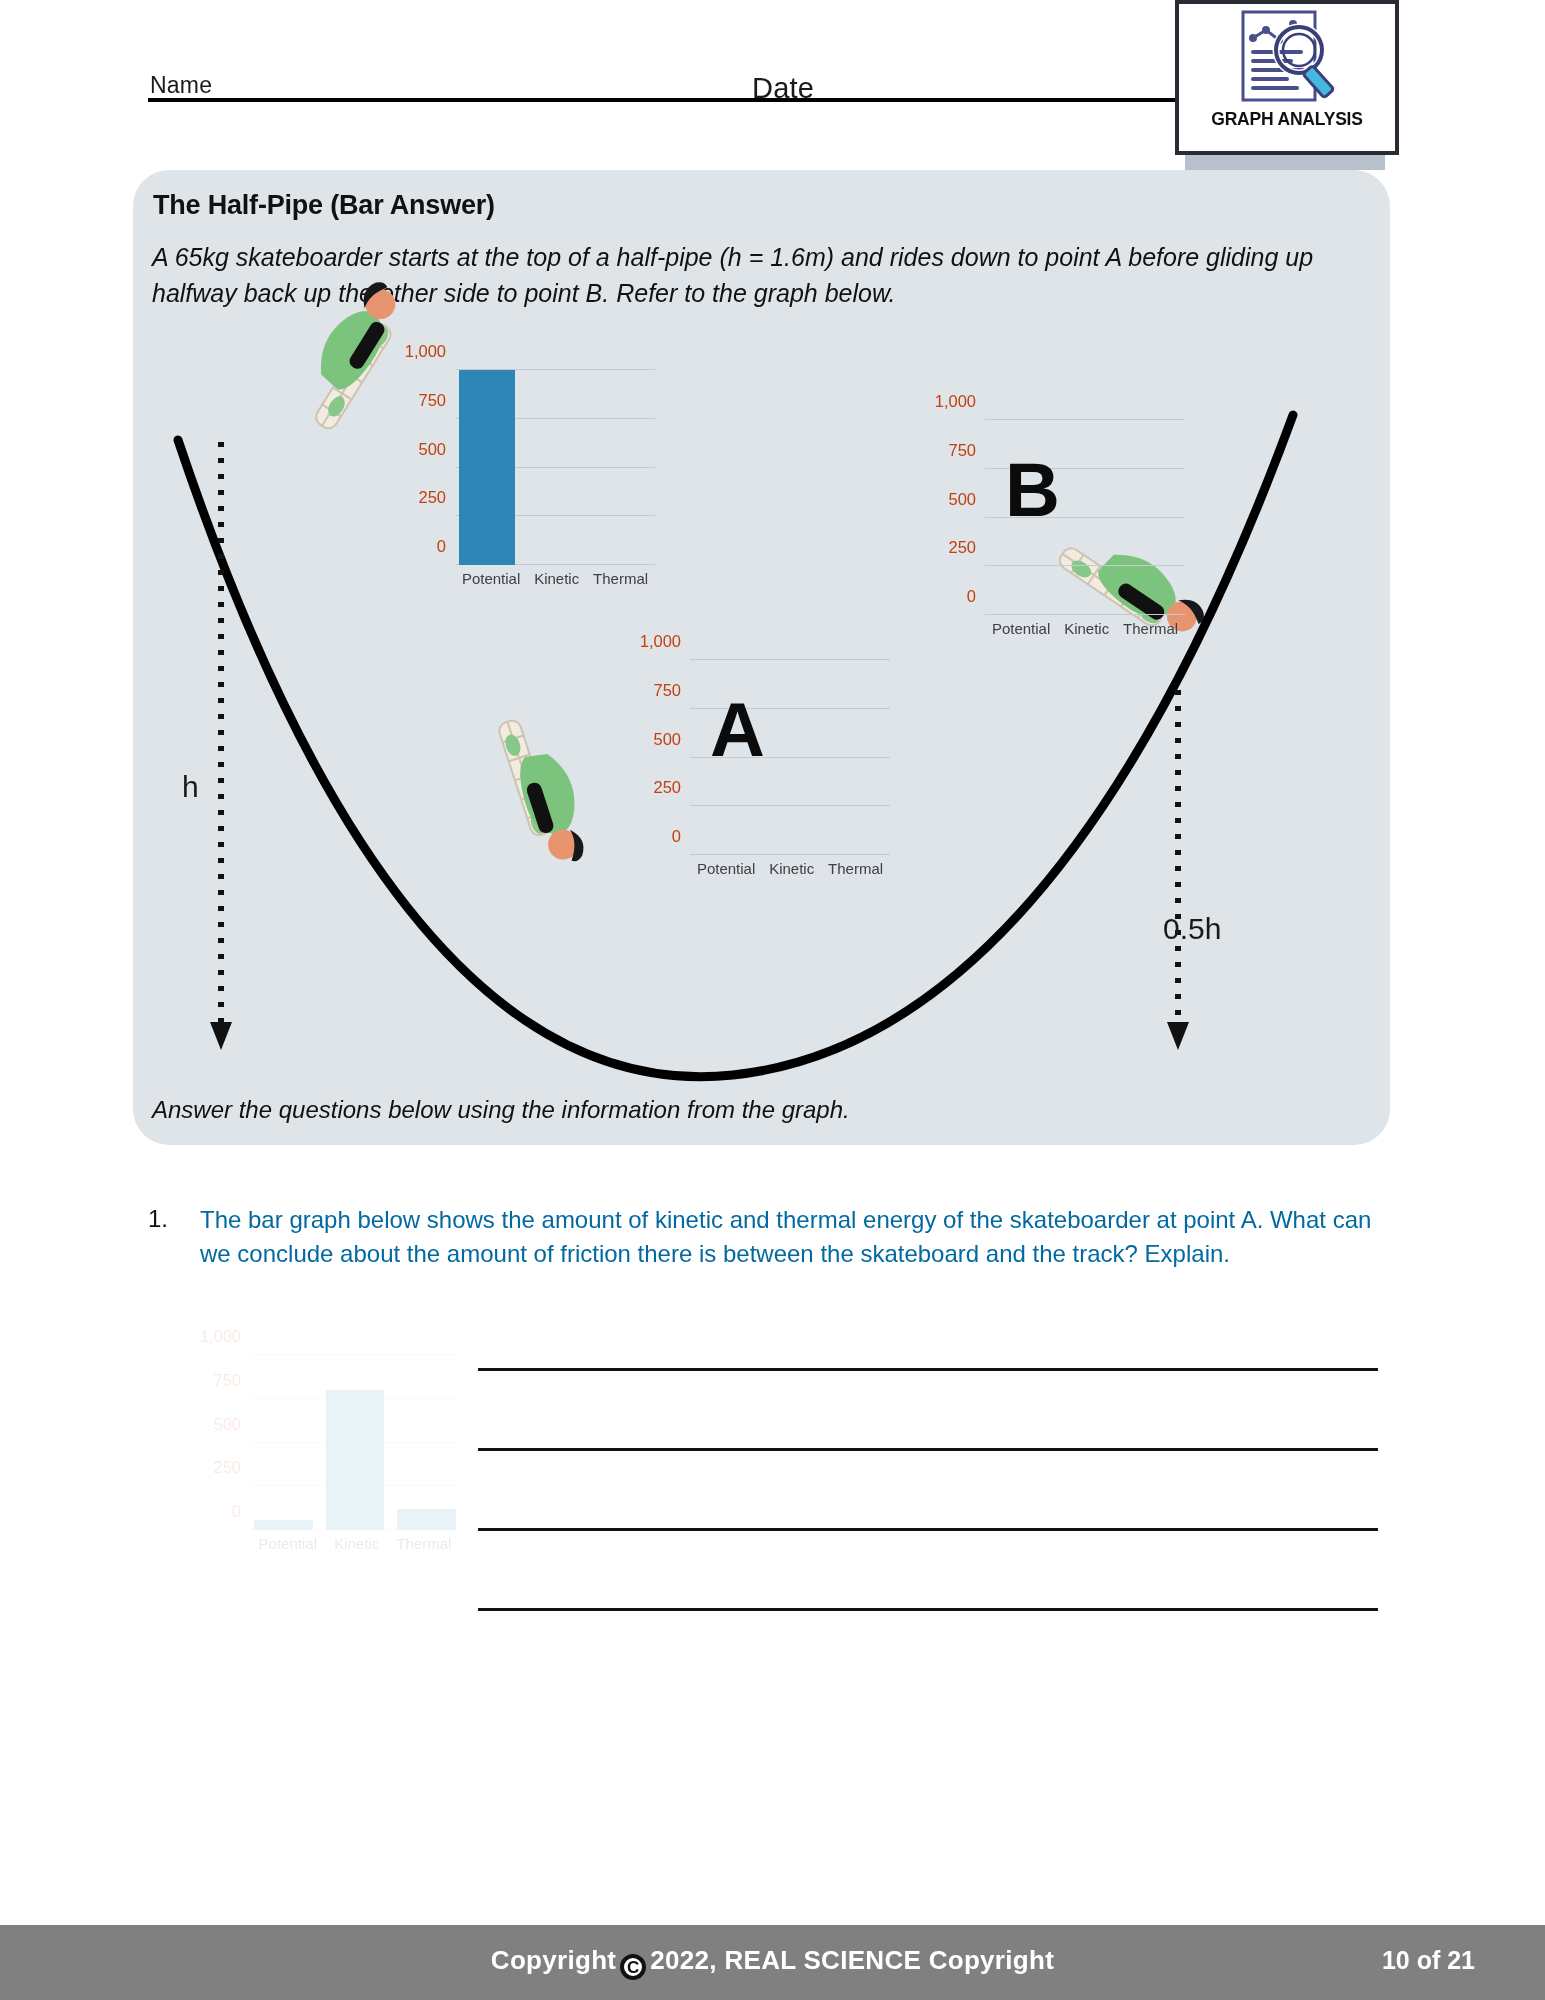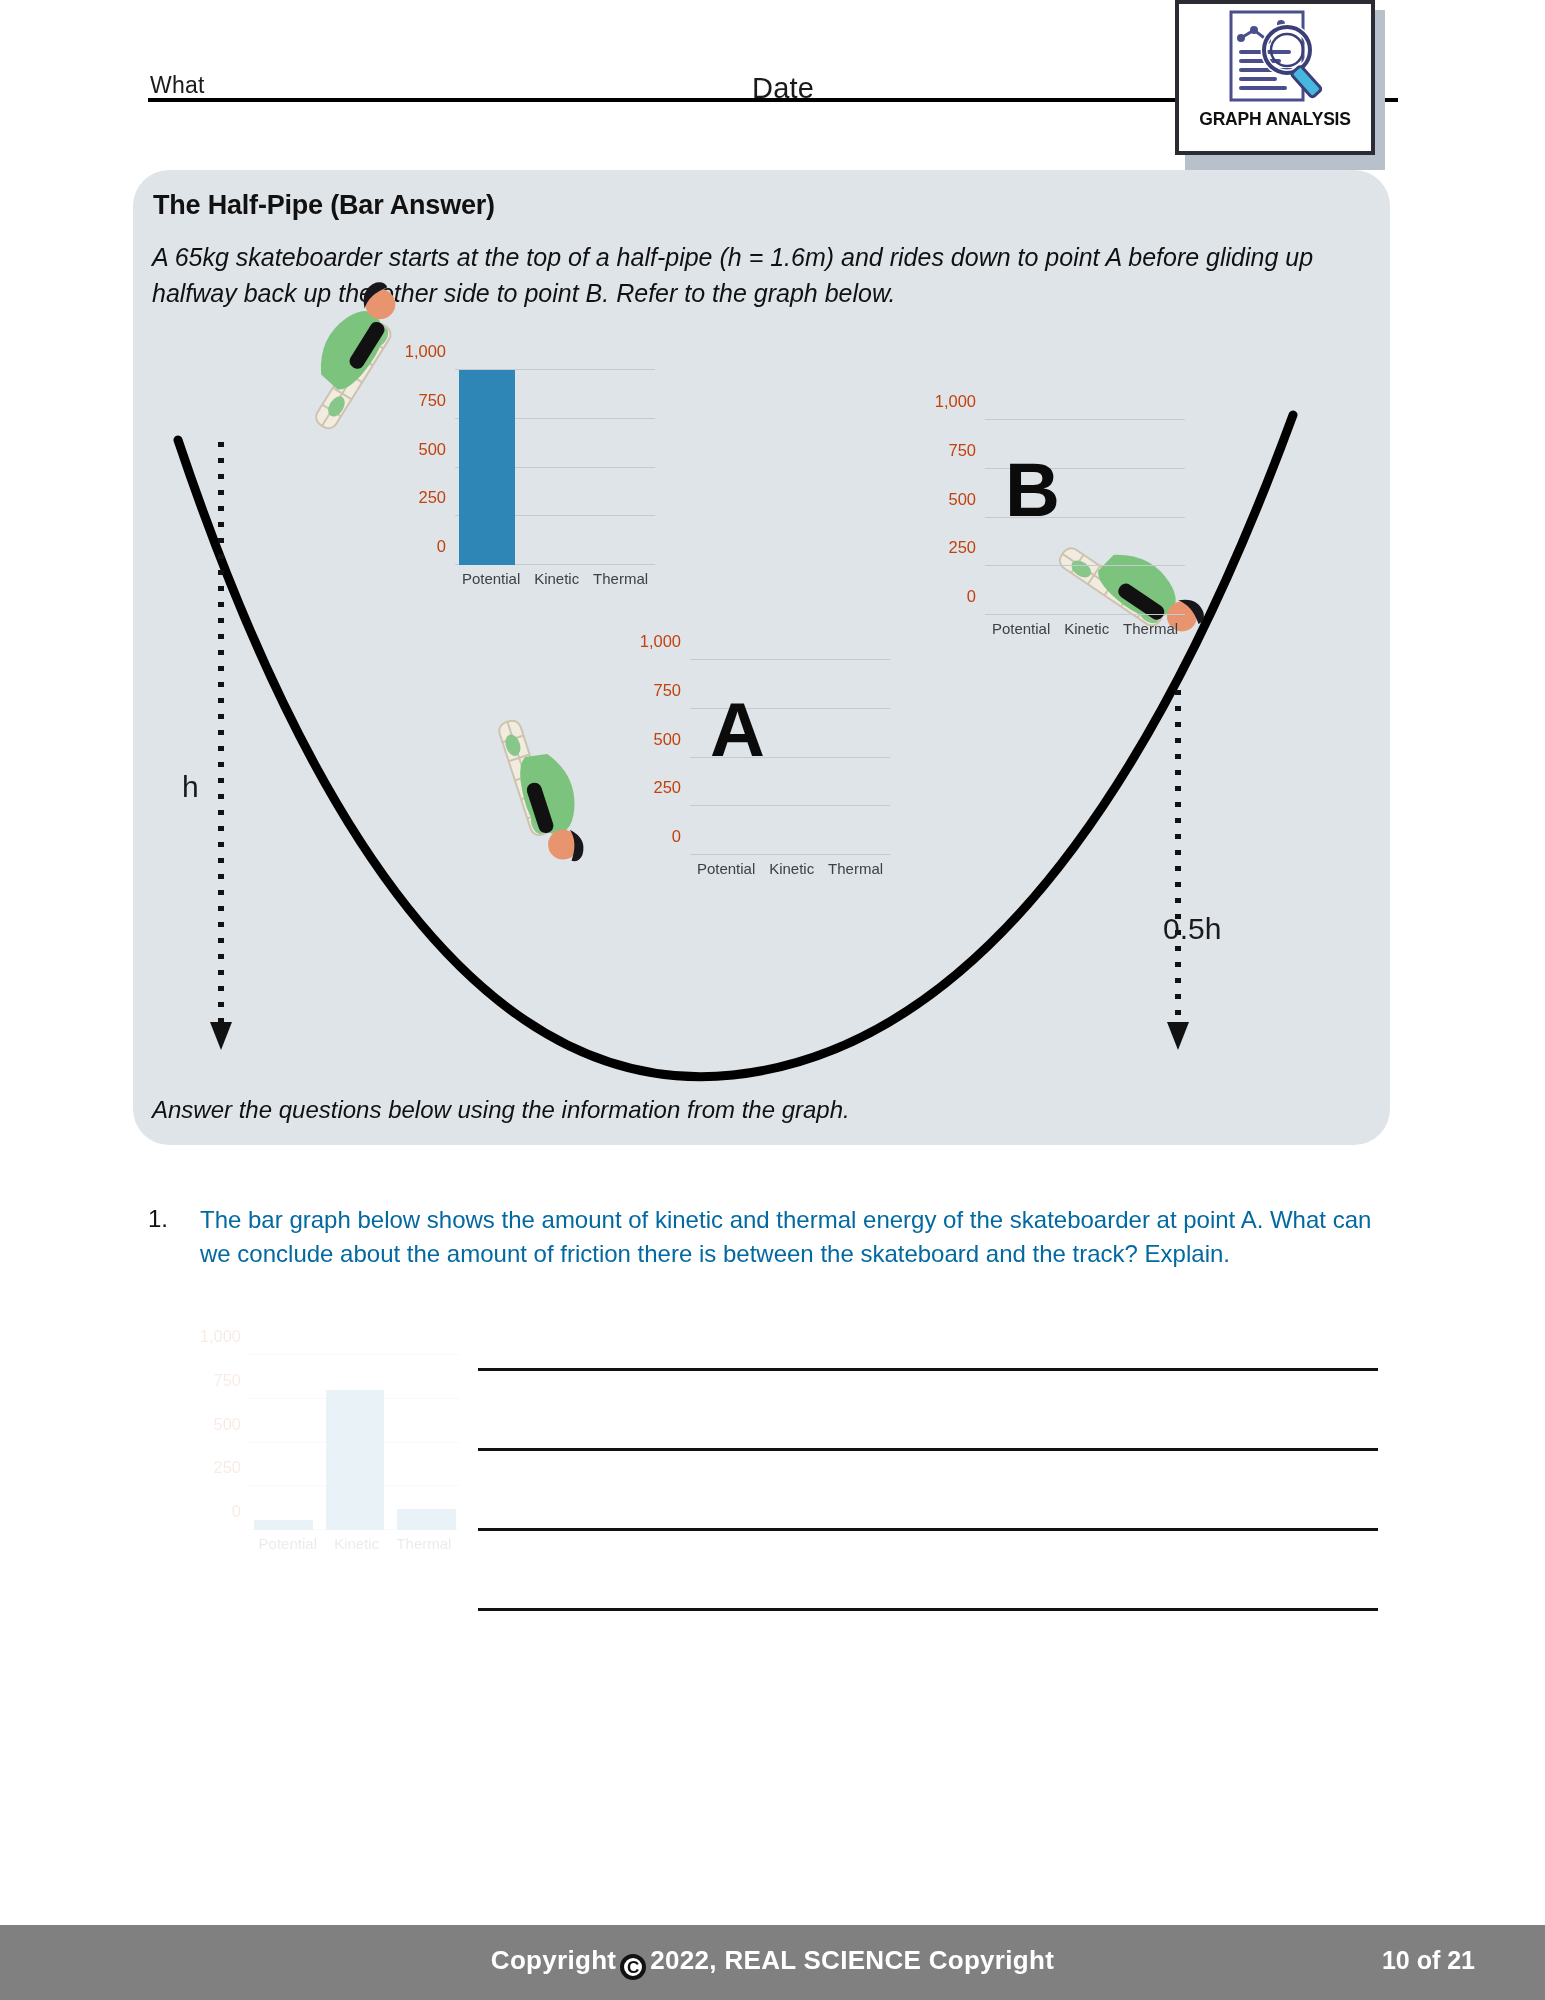--- a/index.html
+++ b/index.html
@@ -24,21 +24,21 @@
     position: absolute; left: 752px; top: 72px;
     font-size: 29px; color: #1a1a1a; letter-spacing: .2px;
   }
 
   
   .logo-shadow {
     position: absolute; left: 1185px; top: 10px; width: 200px; height: 160px;
     background: #b7c0cb;
   }
   .logo-box {
-    position: absolute; left: 1175px; top: 0px; width: 200px; height: 155px;
+    position: absolute; left: 1175px; top: 0px; width: 224px; height: 155px;
     background: #ffffff; border: 4px solid #2b2b33;
     display: flex; flex-direction: column; align-items: center; justify-content: flex-start;
     padding-top: 4px;
   }
   .logo-art { width: 108px; height: 100px; }
   .logo-text {
     font-size: 17.5px; font-weight: bold; color: #111; letter-spacing: -0.2px;
     margin-top: 1px;
   }
 
@@ -122,21 +122,21 @@
     position: absolute; right: 70px; top: 1946px;
     font-size: 25px; font-weight: bold; color: #ffffff;
   }
 </style>
 </head>
 <body>
 
 <div class="page">
 
   <div class="header-rule"></div>
-  <div class="name-label">What</div>
+  <div class="name-label">Name</div>
   <div class="date-label">Date</div>
 
   <div class="logo-shadow"></div>
   <div class="logo-box">
     <svg class="logo-art" viewBox="0 0 108 100">
       <rect x="10" y="4" width="72" height="88" fill="#fff" stroke="#4a4f8c" stroke-width="3"></rect>
       <polyline points="20,30 33,22 46,32 60,16" fill="none" stroke="#4a4f8c" stroke-width="3"></polyline>
       <circle cx="20" cy="30" r="4" fill="#4a4f8c"></circle>
       <circle cx="33" cy="22" r="4" fill="#4a4f8c"></circle>
       <circle cx="46" cy="32" r="4" fill="#4a4f8c"></circle>

